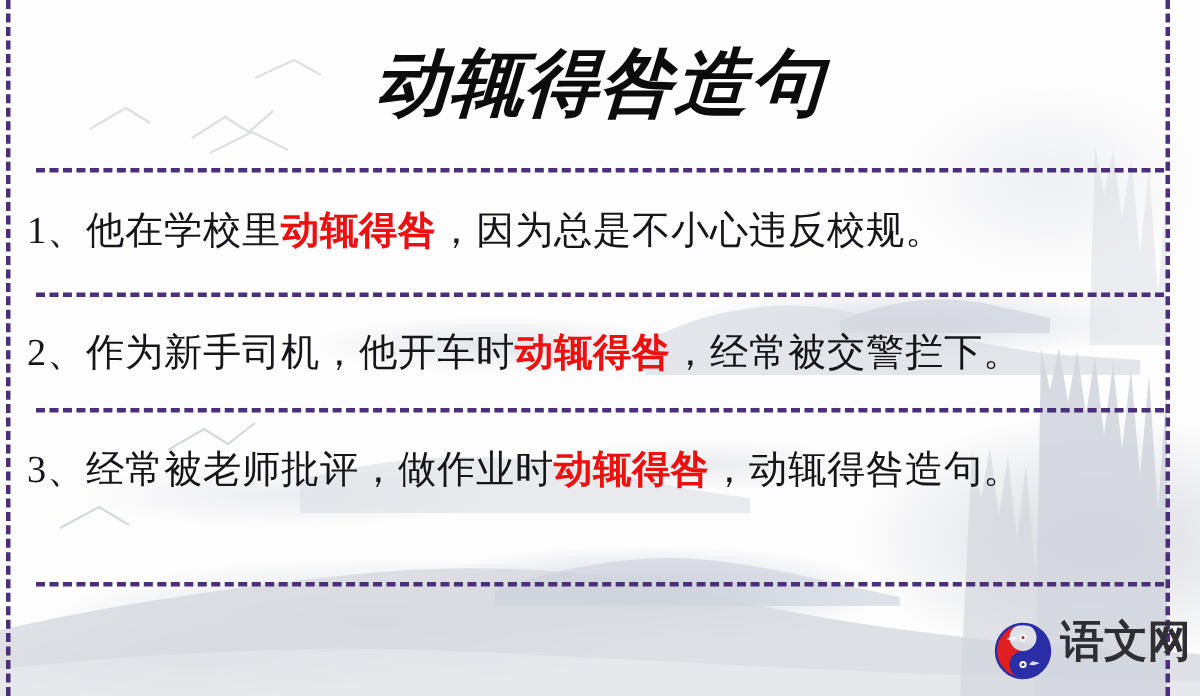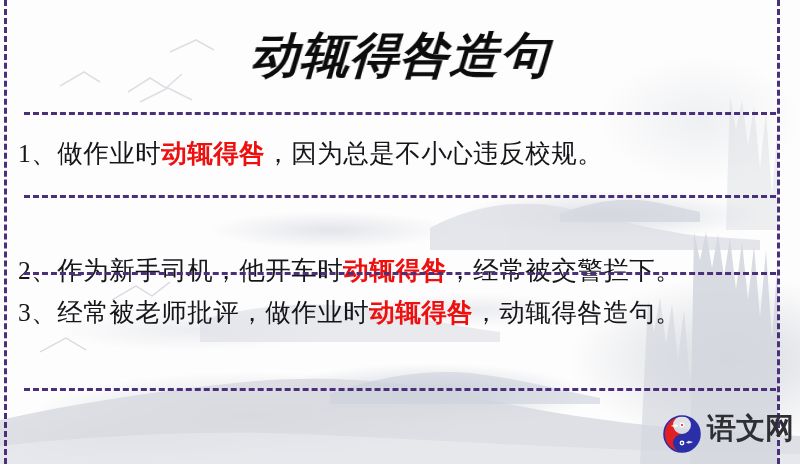--- a/index.html
+++ b/index.html
@@ -91,21 +91,21 @@
     font-family: "Liberation Serif", "DejaVu Serif", serif;
     letter-spacing: 0.5px;
     text-align: left;
   }
   .sentence .hl {
     color: #ee0f0f;
     font-weight: bold;
   }
 
   #s1 { top: 132px; }
-  #s2 { top: 213px; margin-top: 36px; }
+  #s2 { top: 213px; }
   #s3 { top: 291px; }
 
   
   #logo {
     position: absolute;
     left: 662px;
     top: 414px;
     display: flex;
     gap: 5px;
   }
@@ -167,21 +167,21 @@
   </div>
 
   <div class="frame-edge" id="frame-left"></div>
   <div class="frame-edge" id="frame-right"></div>
 
   <div id="title">动辄得咎造句</div>
 
   <div class="rule" style="top:112px;"></div>
 
   <div class="sentence" id="s1">
-    <span>1、</span><span>做作业时</span><span class="hl">动辄得咎</span><span>，因为总是不小心违反校规。</span>
+    <span>1、</span><span>他在学校里</span><span class="hl">动辄得咎</span><span>，因为总是不小心违反校规。</span>
   </div>
 
   <div class="rule" style="top:195px;"></div>
 
   <div class="sentence" id="s2">
     <span>2、</span><span>作为新手司机，他开车时</span><span class="hl">动辄得咎</span><span>，经常被交警拦下。</span>
   </div>
 
   <div class="rule" style="top:272px;"></div>
 

